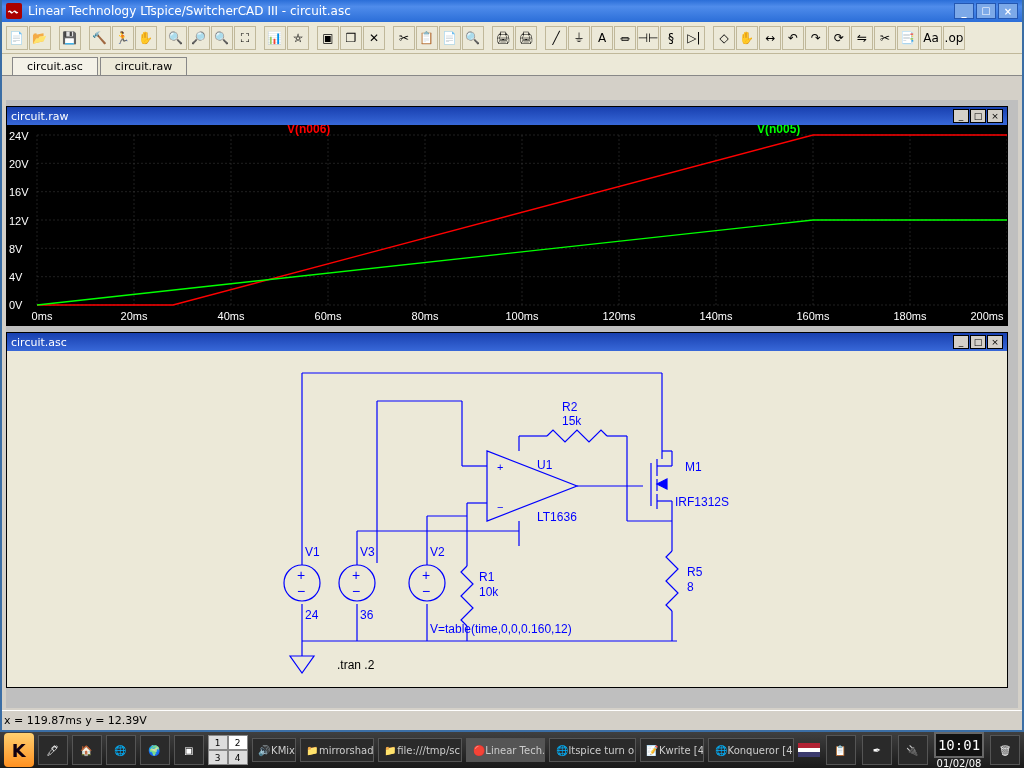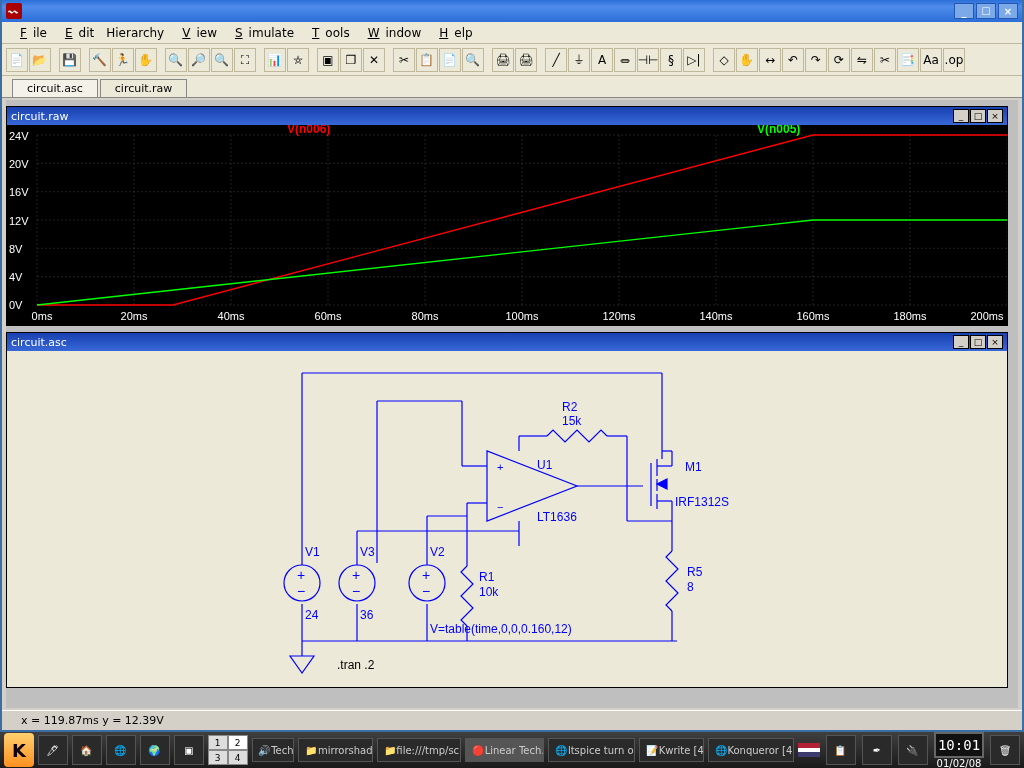--- a/index.html
+++ b/index.html
@@ -34,21 +34,21 @@
 .inner-title .btns div{width:16px;height:14px;background:#d4d0c8;border:1px solid #000;font-size:9px;display:flex;align-items:center;justify-content:center;cursor:pointer;color:#000;}
 
 .plot-window { left:0; top:6px; width:1002px; height:220px; }
 .plot-area { position:absolute; left:0; top:18px; right:0; bottom:0; background:#000;}
 .plot-svg { width:100%; height:100%; }
 
 .schematic-window { left:0; top:232px; width:1002px; height:356px; }
 .schematic-area { position:absolute; left:0; top:18px; right:0; bottom:0; background:#ece9d8;}
 .schematic-svg { position:absolute; left:0; top:0; }
 
-.status-bar { position:absolute; left:0; bottom:0; right:0; height:20px; background:#d4d0c8; border-top:1px solid #fff; font-size:11px; display:flex; align-items:center; padding:0 19px;}
+.status-bar { position:absolute; left:0; bottom:0; right:0; height:20px; background:#d4d0c8; border-top:1px solid #fff; font-size:11px; display:flex; align-items:center; padding:0 2px;}
 
 .taskbar { position:absolute; left:0; bottom:0; width:1024px; height:36px; background:linear-gradient(#3f3f3f,#1a1a1a); display:flex; align-items:center; padding:0 4px; gap:4px;}
 .tb-item { height:30px; min-width:30px; border:1px solid #555; background:#2a2a2a; display:flex; align-items:center; justify-content:center; color:#fff; font-size:10px; padding:0 4px; cursor:pointer;}
 .tb-kicker { width:36px; height:34px; background:linear-gradient(#ffd070,#ff9020); color:#101; font-size:18px; font-weight:bold; display:flex; align-items:center; justify-content:center; border-radius:4px;}
 .pager { display:grid; grid-template:15px 15px / 20px 20px; gap:0; }
 .pager div{border:1px solid #888; background:#ddd; font-size:9px; display:flex; align-items:center; justify-content:center; color:#000;}
 .pager .active{background:#fff;}
 .tray { margin-left:auto; display:flex; align-items:center; gap:6px; }
 .clock { width:50px; height:26px; background:#111; color:#fff; font-family:monospace; display:flex; align-items:center; justify-content:center; font-size:14px; border:2px solid #666;}
 .clock-date { font-size:10px; color:#fff; text-align:center; position:relative; top:0px;}
@@ -56,38 +56,29 @@
 .tb-task.active { background:#555;}
 
 svg text { font-family: Arial, sans-serif; }
 </style>
 </head>
 <body>
 
 <div class="app-window">
   <div class="title-bar">
     <div class="icon"></div>
+    <span>Linear Technology LTspice/SwitcherCAD III - circuit.asc</span>
     <div class="spacer"></div>
     <div class="win-buttons">
       <div>_</div>
       <div>☐</div>
       <div>×</div>
     </div>
   </div>
 
-  <div class="menubar">
-    <span><span class="ul">F</span>ile</span>
-    <span><span class="ul">E</span>dit</span>
-    <span>Hierarchy</span>
-    <span><span class="ul">V</span>iew</span>
-    <span><span class="ul">S</span>imulate</span>
-    <span><span class="ul">T</span>ools</span>
-    <span><span class="ul">W</span>indow</span>
-    <span><span class="ul">H</span>elp</span>
-  </div>
 
   <div class="toolbar">
     <div class="tool-btn">📄</div>
     <div class="tool-btn">📂</div>
     <div class="tool-sep"></div>
     <div class="tool-btn">💾</div>
     <div class="tool-sep"></div>
     <div class="tool-btn">🔨</div>
     <div class="tool-btn">🏃</div>
     <div class="tool-btn">✋</div>
@@ -337,21 +328,21 @@
   <div class="tb-item">🏠</div>
   <div class="tb-item">🌐</div>
   <div class="tb-item">🌍</div>
   <div class="tb-item">▣</div>
   <div class="pager">
     <div>1</div>
       <div class="active">2</div>
       <div>3</div>
       <div>4</div>
   </div>
-  <div class="tb-task">🔊 <span>Tech</span></div>
+  <div class="tb-task">🔊 <span>KMix</span></div>
   <div class="tb-task">📁 <span>mirrorshade</span></div>
   <div class="tb-task">📁 <span>file:///tmp/sc…</span></div>
   <div class="tb-task active">🔴 <span>Linear Tech…</span></div>
   <div class="tb-task">🌐 <span>ltspice turn o…</span></div>
   <div class="tb-task">📝 <span>Kwrite [4]</span></div>
   <div class="tb-task">🌐 <span>Konqueror [4…</span></div>
   <div class="tray">
     <div style="width:22px;height:14px;background:linear-gradient(#b22234 33%,#fff 33% 66%,#3c3b6e 66%);"></div>
     <div class="tb-item">📋</div>
     <div class="tb-item">✒</div>

